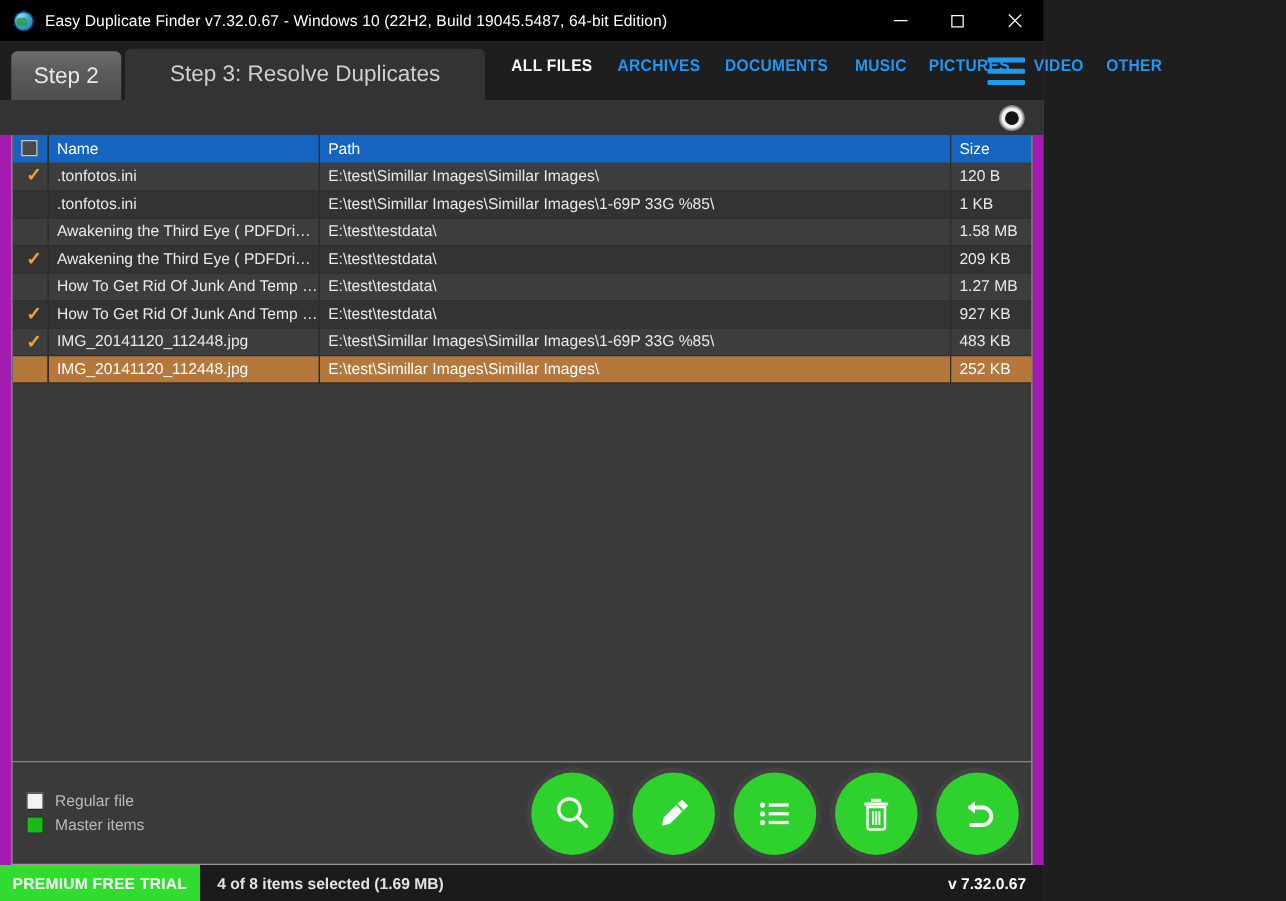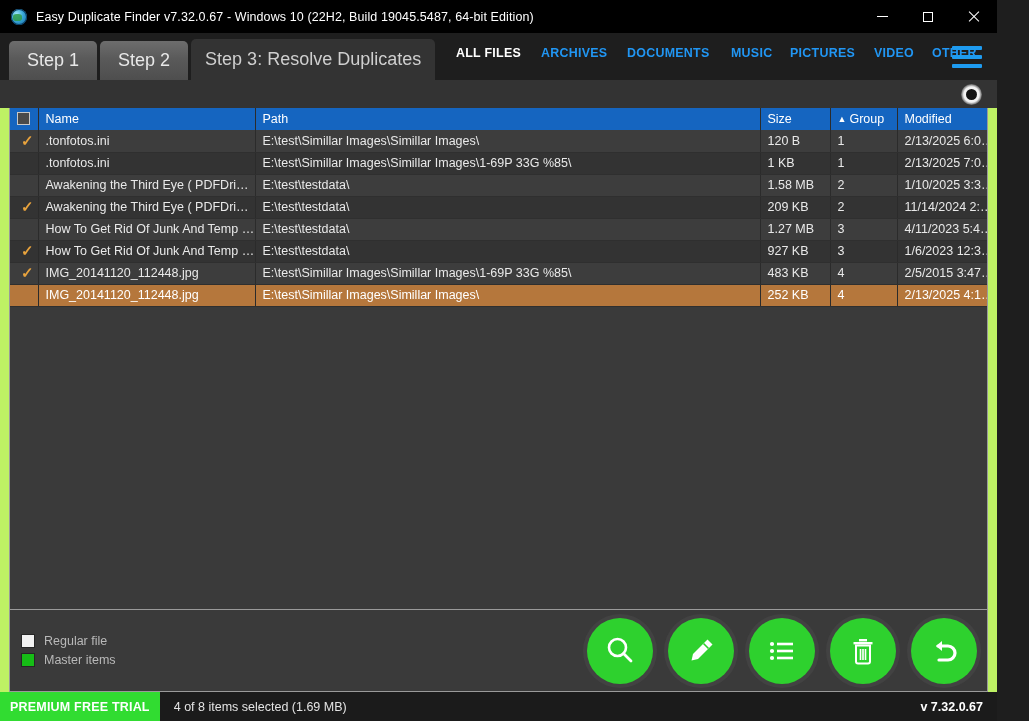--- a/index.html
+++ b/index.html
@@ -4,22 +4,22 @@
 <style>
   * { box-sizing: border-box; margin: 0; padding: 0; }
   html, body {
     width: 1029px; height: 721px;
     background: #1e1e1e;
     font-family: "Liberation Sans", sans-serif;
     overflow: hidden;
   }
   #app {
     position: relative;
-    width: 997px; height: 721px;
-    background: #bef264;
+    width: 835px; height: 721px;
+    background: #a21caf;
     display: flex; flex-direction: column;
   }
 
   
   .titlebar {
     height: 33px; flex: 0 0 33px;
     background: #000000;
     display: flex; align-items: center;
     position: relative;
   }
@@ -67,21 +67,21 @@
     border-radius: 5px 5px 0 0;
     color: #d6d6d6; font-size: 18px; white-space: nowrap;
   }
   .step.inactive {
     background: linear-gradient(180deg, #6d6d6d 0%, #5a5a5a 45%, #4e4e4e 100%);
     color: #e8e8e8;
   }
   .step.active {
     background: #333333;
     color: #cfcfcf;
-    padding: 0 14px;
+    padding: 0 36px;
     height: 41px;
   }
   .filters {
     display: flex; align-items: center; gap: 14px;
     height: 47px; padding-bottom: 9px; margin-left: 18px;
   }
   .filter {
     font-size: 13.5px; font-weight: bold; letter-spacing: .3px;
     color: #2196f3; white-space: nowrap;
     transform: scaleX(.92); transform-origin: left center;
@@ -191,21 +191,21 @@
     background: #1b1b1b;
     display: flex; align-items: center;
     position: relative;
   }
   .trial-badge {
     background: #31dc31; color: #ffffff;
     font-size: 12.5px; font-weight: bold; letter-spacing: .2px;
     height: 29px; display: flex; align-items: center;
     padding: 0 10px;
   }
-  .status-text { color: #e3e3e3; font-size: 12.5px; margin-left: 14px; }
+  .status-text { color: #e3e3e3; font-size: 12.5px; margin-left: 14px; font-weight: bold; }
   .version-text {
     position: absolute; right: 14px; color: #ffffff;
     font-size: 12.5px; font-weight: bold;
   }
 </style>
 </head>
 <body>
 
 <div id="app">
 
@@ -220,23 +220,20 @@
         <span class="glyph-max"></span>
       </div>
       <div class="winbtn close">
         <span class="glyph-close"></span>
       </div>
     </div>
   </div>
 
   <div class="topbar">
     <div class="steps">
-      <div class="step inactive">
-        <span>Step 1</span>
-      </div>
       <div class="step inactive">
         <span>Step 2</span>
       </div>
       <div class="step active">
         <span>Step 3: Resolve Duplicates</span>
       </div>
     </div>
     <div class="filters">
       <div class="filter active">ALL FILES</div>
       <div class="filter">ARCHIVES</div>

